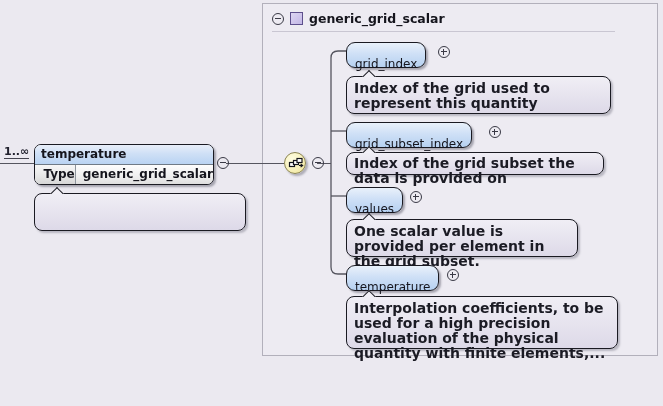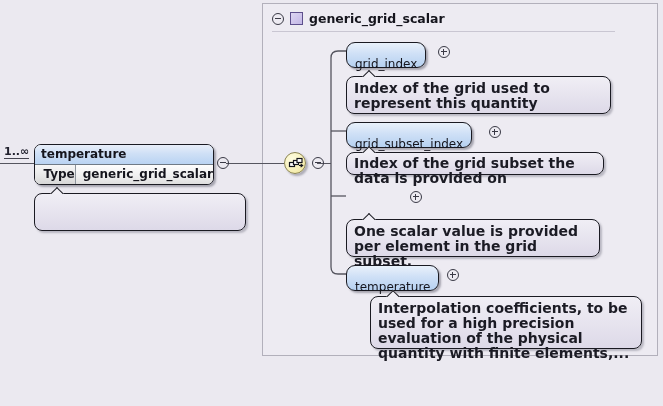--- a/index.html
+++ b/index.html
@@ -288,29 +288,32 @@
 
   <div class="pill" style="left:346px; top:122px;">
     <span>grid_subset_index</span>
   </div>
   <div class="circ plus" style="left:489px; top:126px;"></div>
   <div class="note" style="left:346px; top:152px; width:258px; height:23px; padding-top:3px;">
     <span class="pointer"></span>
     <span>Index of the grid subset the data is provided on</span>
   </div>
 
+  <div class="pill" style="left:346px; top:187px;">
+    <span>values</span>
+  </div>
   <div class="circ plus" style="left:410px; top:191px;"></div>
-  <div class="note" style="left:346px; top:219px; width:254px; height:38px;">
+  <div class="note" style="left:346px; top:219px; width:232px; height:38px;">
     <span class="pointer"></span>
     <span>One scalar value is provided per element in the grid subset.</span>
   </div>
 
   <div class="pill" style="left:346px; top:265px;">
     <span>temperature</span>
   </div>
   <div class="circ plus" style="left:447px; top:269px;"></div>
-  <div class="note" style="left:346px; top:296px; width:272px; height:53px;margin-left:24px;">
+  <div class="note" style="left:346px; top:296px; width:272px; height:53px;">
     <span class="pointer"></span>
     <span>Interpolation coefficients, to be used for a high precision evaluation of the physical quantity with finite elements,...</span>
   </div>
 
 
 </div>
 
 </body></html>

